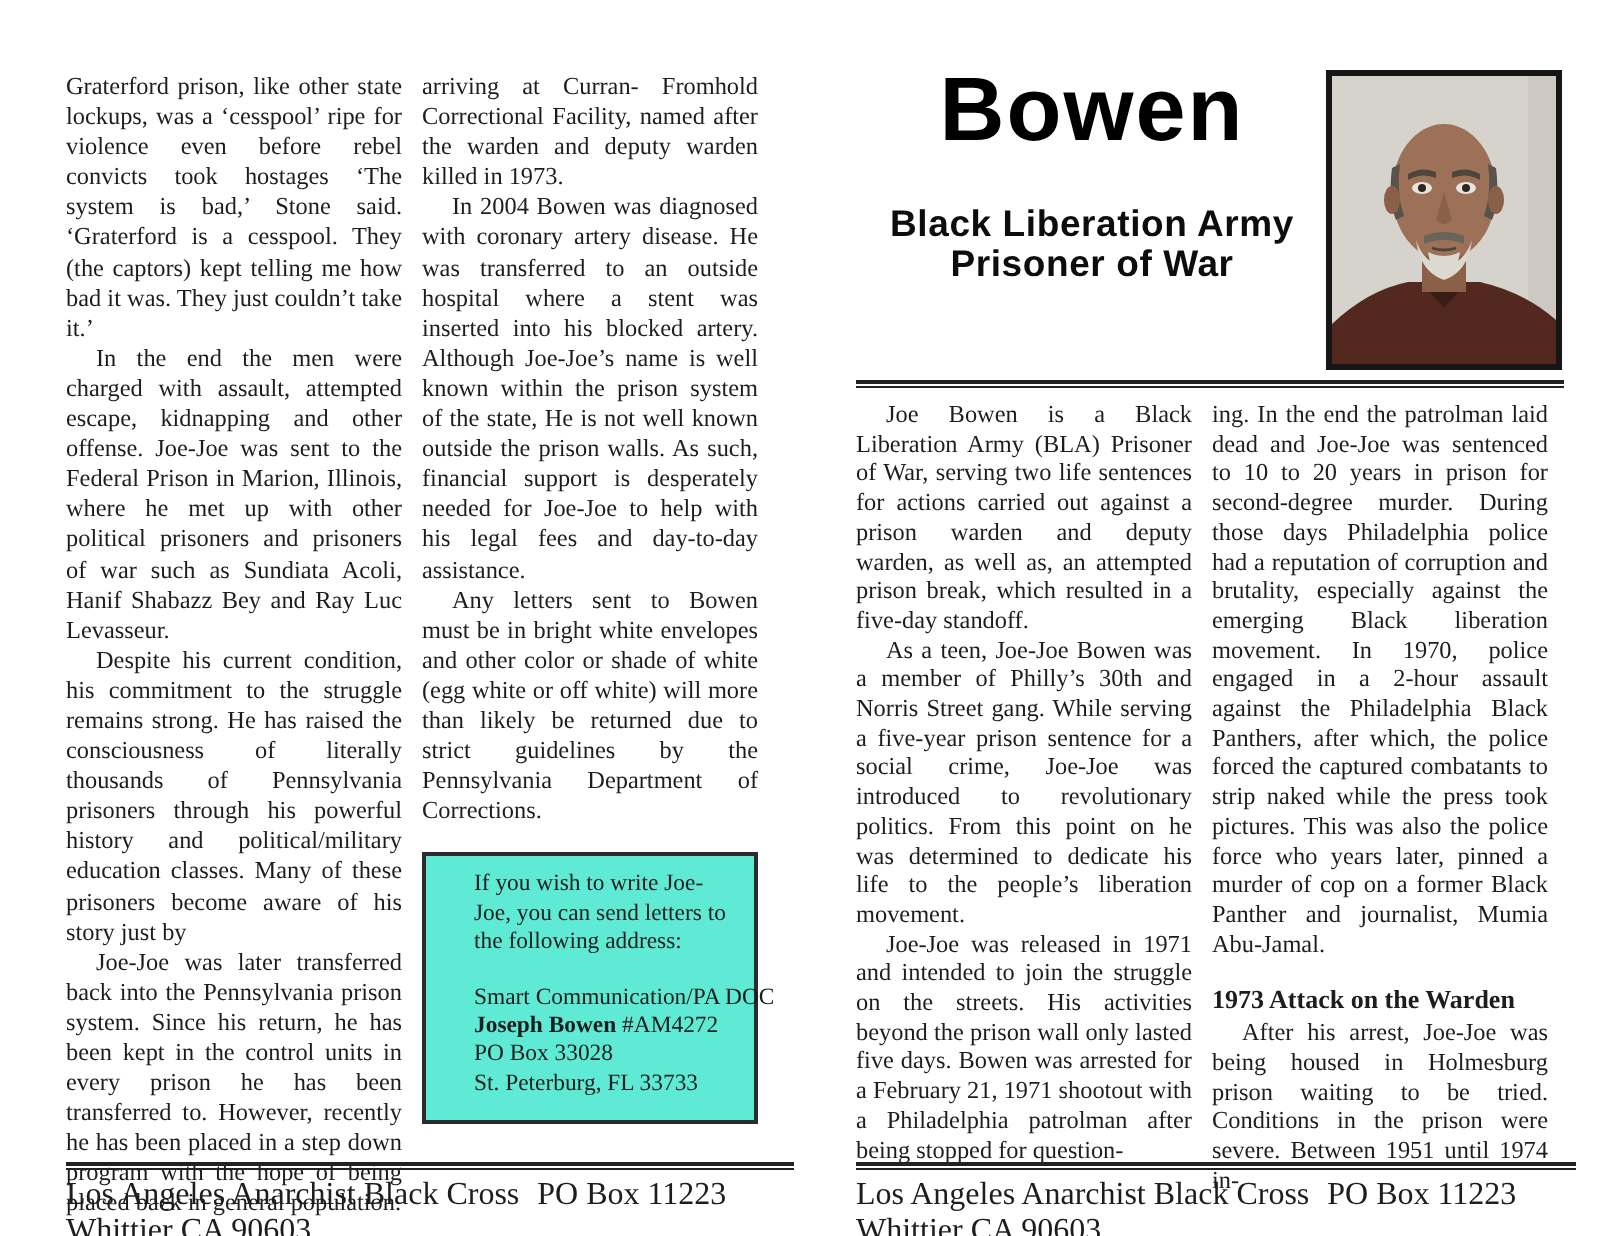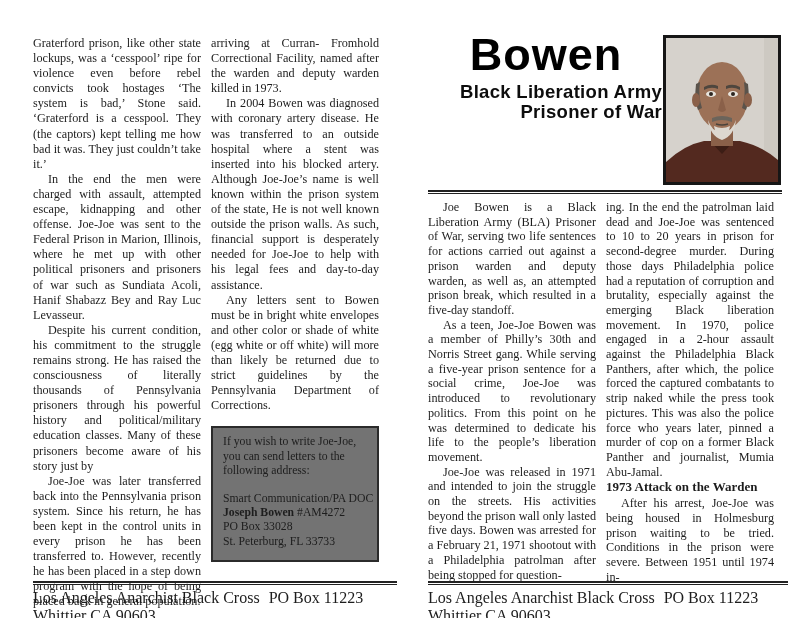--- a/index.html
+++ b/index.html
@@ -13,56 +13,55 @@
   .cols { display:flex; gap:10px; }
   .col  { width:168px; font-size:12.2px; line-height:15.1px; text-align:justify; }
   #right-page .col { line-height:14.7px; }
   .col p { text-indent:15px; }
   .col p.flush { text-indent:0; }
 
   
   .address-box {
     margin-top:13px;
     border:2px solid #2b2b2b;
-    background:#737373;
-    padding:7px 9px 11px 10px;
+    background:#5eead4;
+    padding:7px 9px 11px 24px;
     font-size:11.7px; line-height:14.2px;
     text-align:left;
   }
   .address-box .addr { margin-top:14px; }
   .address-box .addr div { white-space:nowrap; }
   .address-box b { font-weight:bold; }
 
   
   .header { position:relative; height:160px; }
   .title-block { position:absolute; left:2px; top:2px; width:232px; text-align:center; }
   .title {
     font-family:"Liberation Sans", sans-serif; font-weight:bold;
     font-size:45px; line-height:46px; letter-spacing:1px; color:#000;
   }
   .subtitle {
     font-family:"Liberation Sans", sans-serif; font-weight:bold;
-    font-size:18.5px; line-height:20px; color:#0d0d0d; margin-top:4px;
+    font-size:18.5px; line-height:20px; color:#0d0d0d; margin-top:24px;
     letter-spacing:.3px;
-    text-align:right;
   }
   .photo-frame {
     position:absolute; left:235px; top:5px;
     width:118px; height:150px;
     border:3px solid #161616; background:#d6d2cc;
   }
   .photo-frame svg { display:block; width:100%; height:100%; }
 
   
   .double-rule { height:4px; border-top:2px solid #222; border-bottom:1px solid #222; }
   .header-rule { margin-top:0; }
   #right-page .cols { margin-top:6px; }
 
   .col h3 { font-size:13px; line-height:15px; font-weight:bold; text-align:left;
-            margin-bottom:2px; }
+            margin-top:13px; margin-bottom:2px; }
 
   
   .footer { position:absolute; top:581px; }
   #footer-left  { left:33px;  width:364px; }
   #footer-right { left:428px; width:360px; }
   .footer-text { text-align:left; font-size:16px; margin-top:4px; color:#1d1d1d; }
   .footer-text .gap { display:inline-block; width:9px; }
 </style>
 </head>
 <body>

